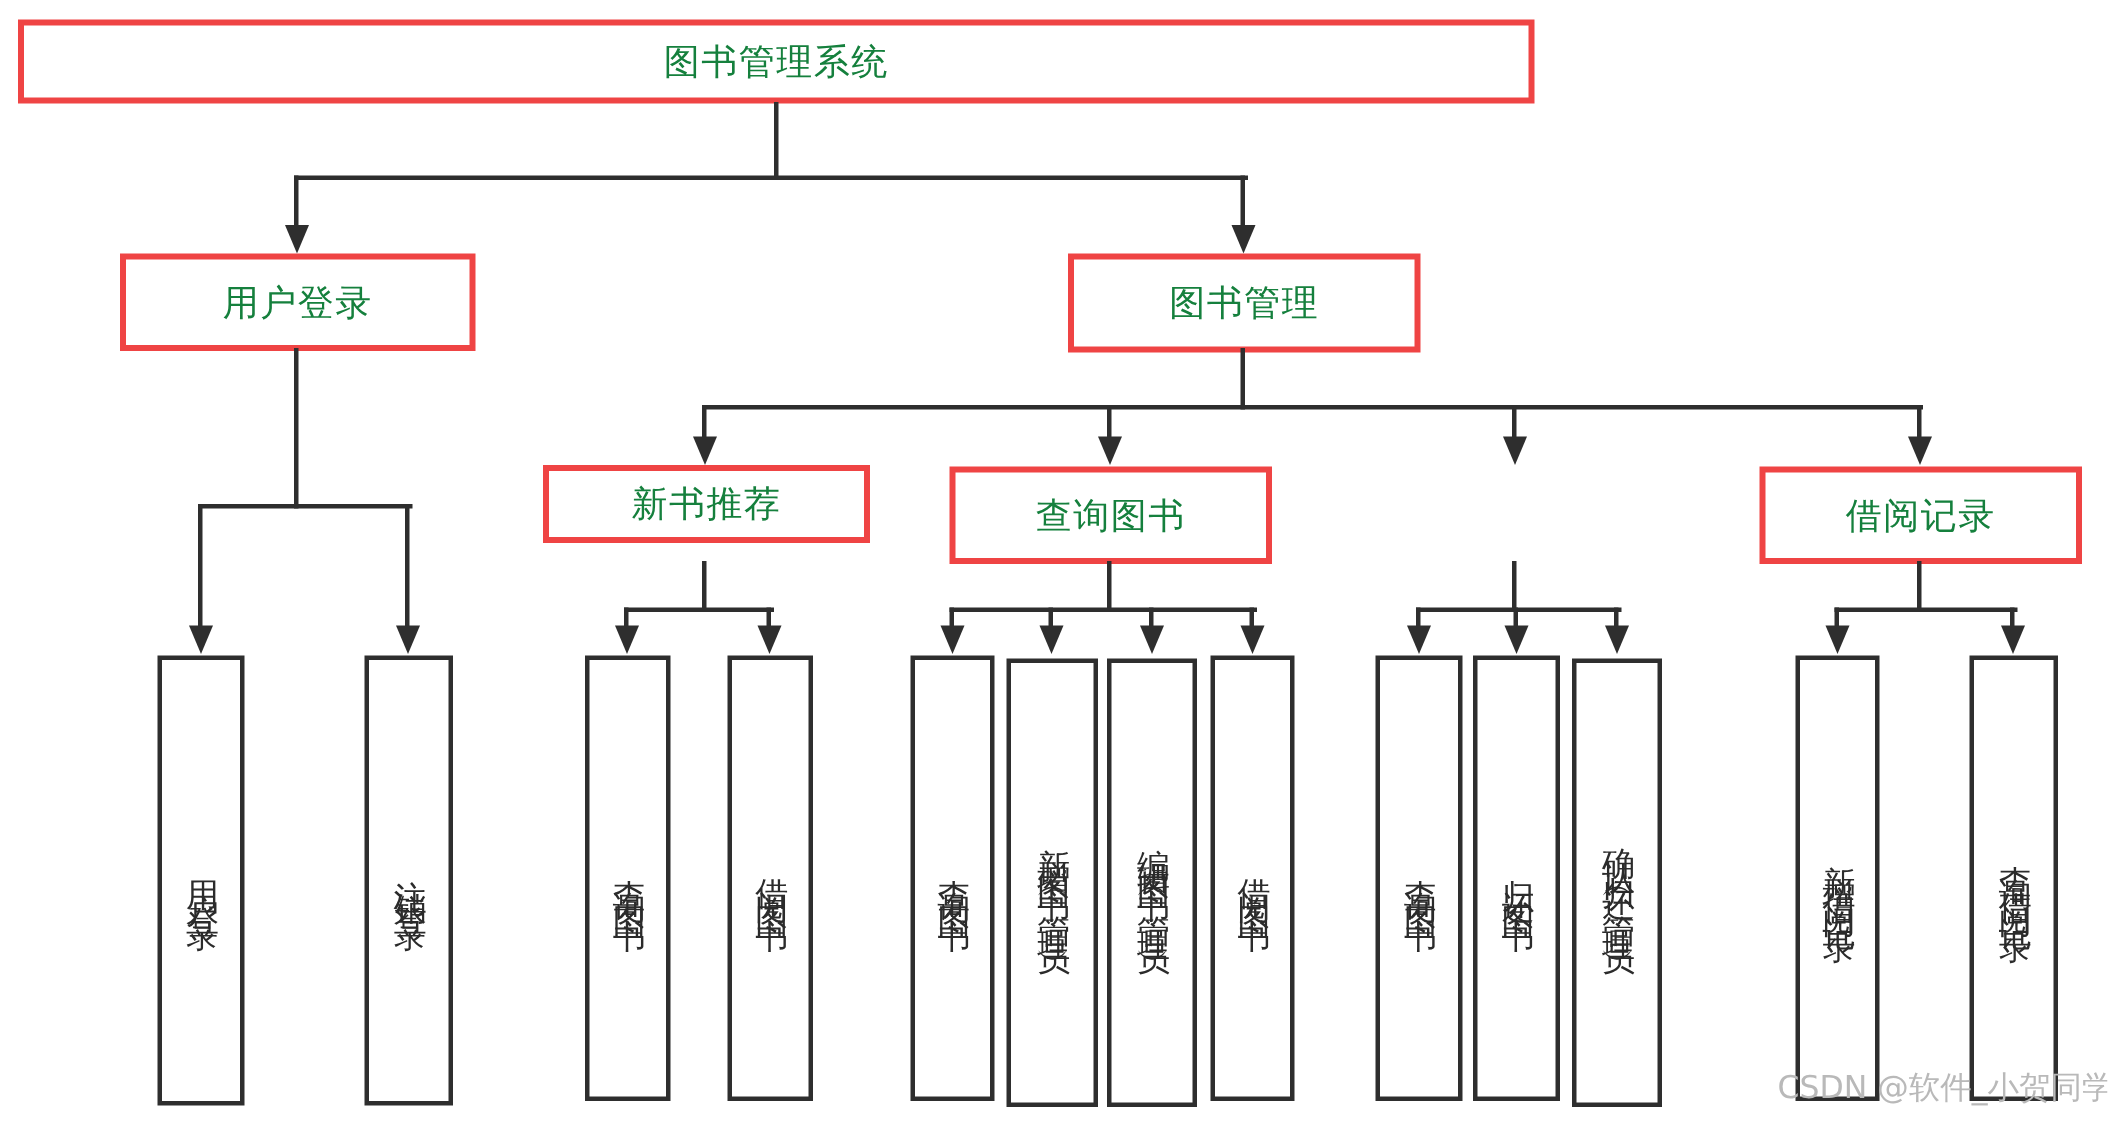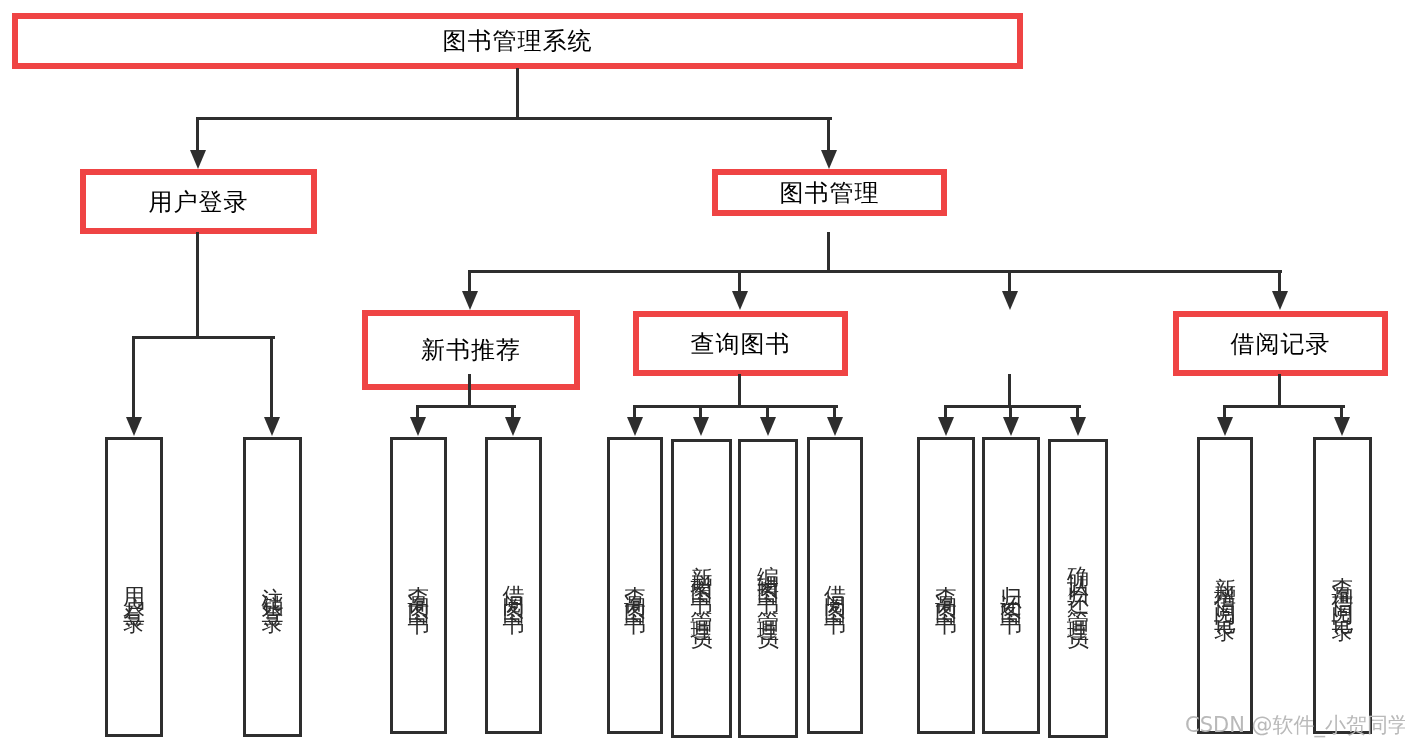--- a/index.html
+++ b/index.html
@@ -2,21 +2,21 @@
 <html><head>
 <meta charset="utf-8">
 <style>
   html,body { margin:0; padding:0; background:#ffffff; }
   .canvas {
     position:relative; width:1405px; height:747px; background:#ffffff;
     font-family:"DejaVu Sans","Liberation Sans",sans-serif; overflow:hidden;
   }
   .box {
     position:absolute; box-sizing:border-box; background:#ffffff;
-    border:6px solid #ef4444; color:#000000;
+    border:4px solid #ef4444; color:#15803d;
     display:flex; align-items:center; justify-content:center;
     font-size:24px; letter-spacing:1px; white-space:nowrap;
   }
   .vbox {
     position:absolute; box-sizing:border-box; background:#ffffff;
     border:3px solid #2e2e2e; color:#2b2b2b;
     display:flex; align-items:center; justify-content:center;
   }
   .vtext {
     writing-mode:vertical-rl; text-orientation:mixed;
@@ -36,23 +36,23 @@
   }
 </style>
 </head>
 <body>
 
 <div class="canvas">
 
   <div class="box" style="left:12px; top:13px; width:1011px; height:56px;">图书管理系统</div>
 
   <div class="box" style="left:80px; top:169px; width:237px; height:65px;">用户登录</div>
-  <div class="box" style="left:712px; top:169px; width:235px; height:47px;">图书管理</div>
+  <div class="box" style="left:712px; top:169px; width:235px; height:66px;">图书管理</div>
 
-  <div class="box" style="left:362px; top:310px; width:218px; height:80px;">新书推荐</div>
+  <div class="box" style="left:362px; top:310px; width:218px; height:52px;">新书推荐</div>
   <div class="box" style="left:633px; top:311px; width:215px; height:65px;">查询图书</div>
   <div class="box" style="left:1173px; top:311px; width:215px; height:65px;">借阅记录</div>
 
   <div class="vbox" style="left:105px; top:437px; width:58px; height:300px;">
     <span class="vtext">用户登录</span>
   </div>
   <div class="vbox" style="left:243px; top:437px; width:59px; height:300px;">
     <span class="vtext">注销登录</span>
   </div>
 

